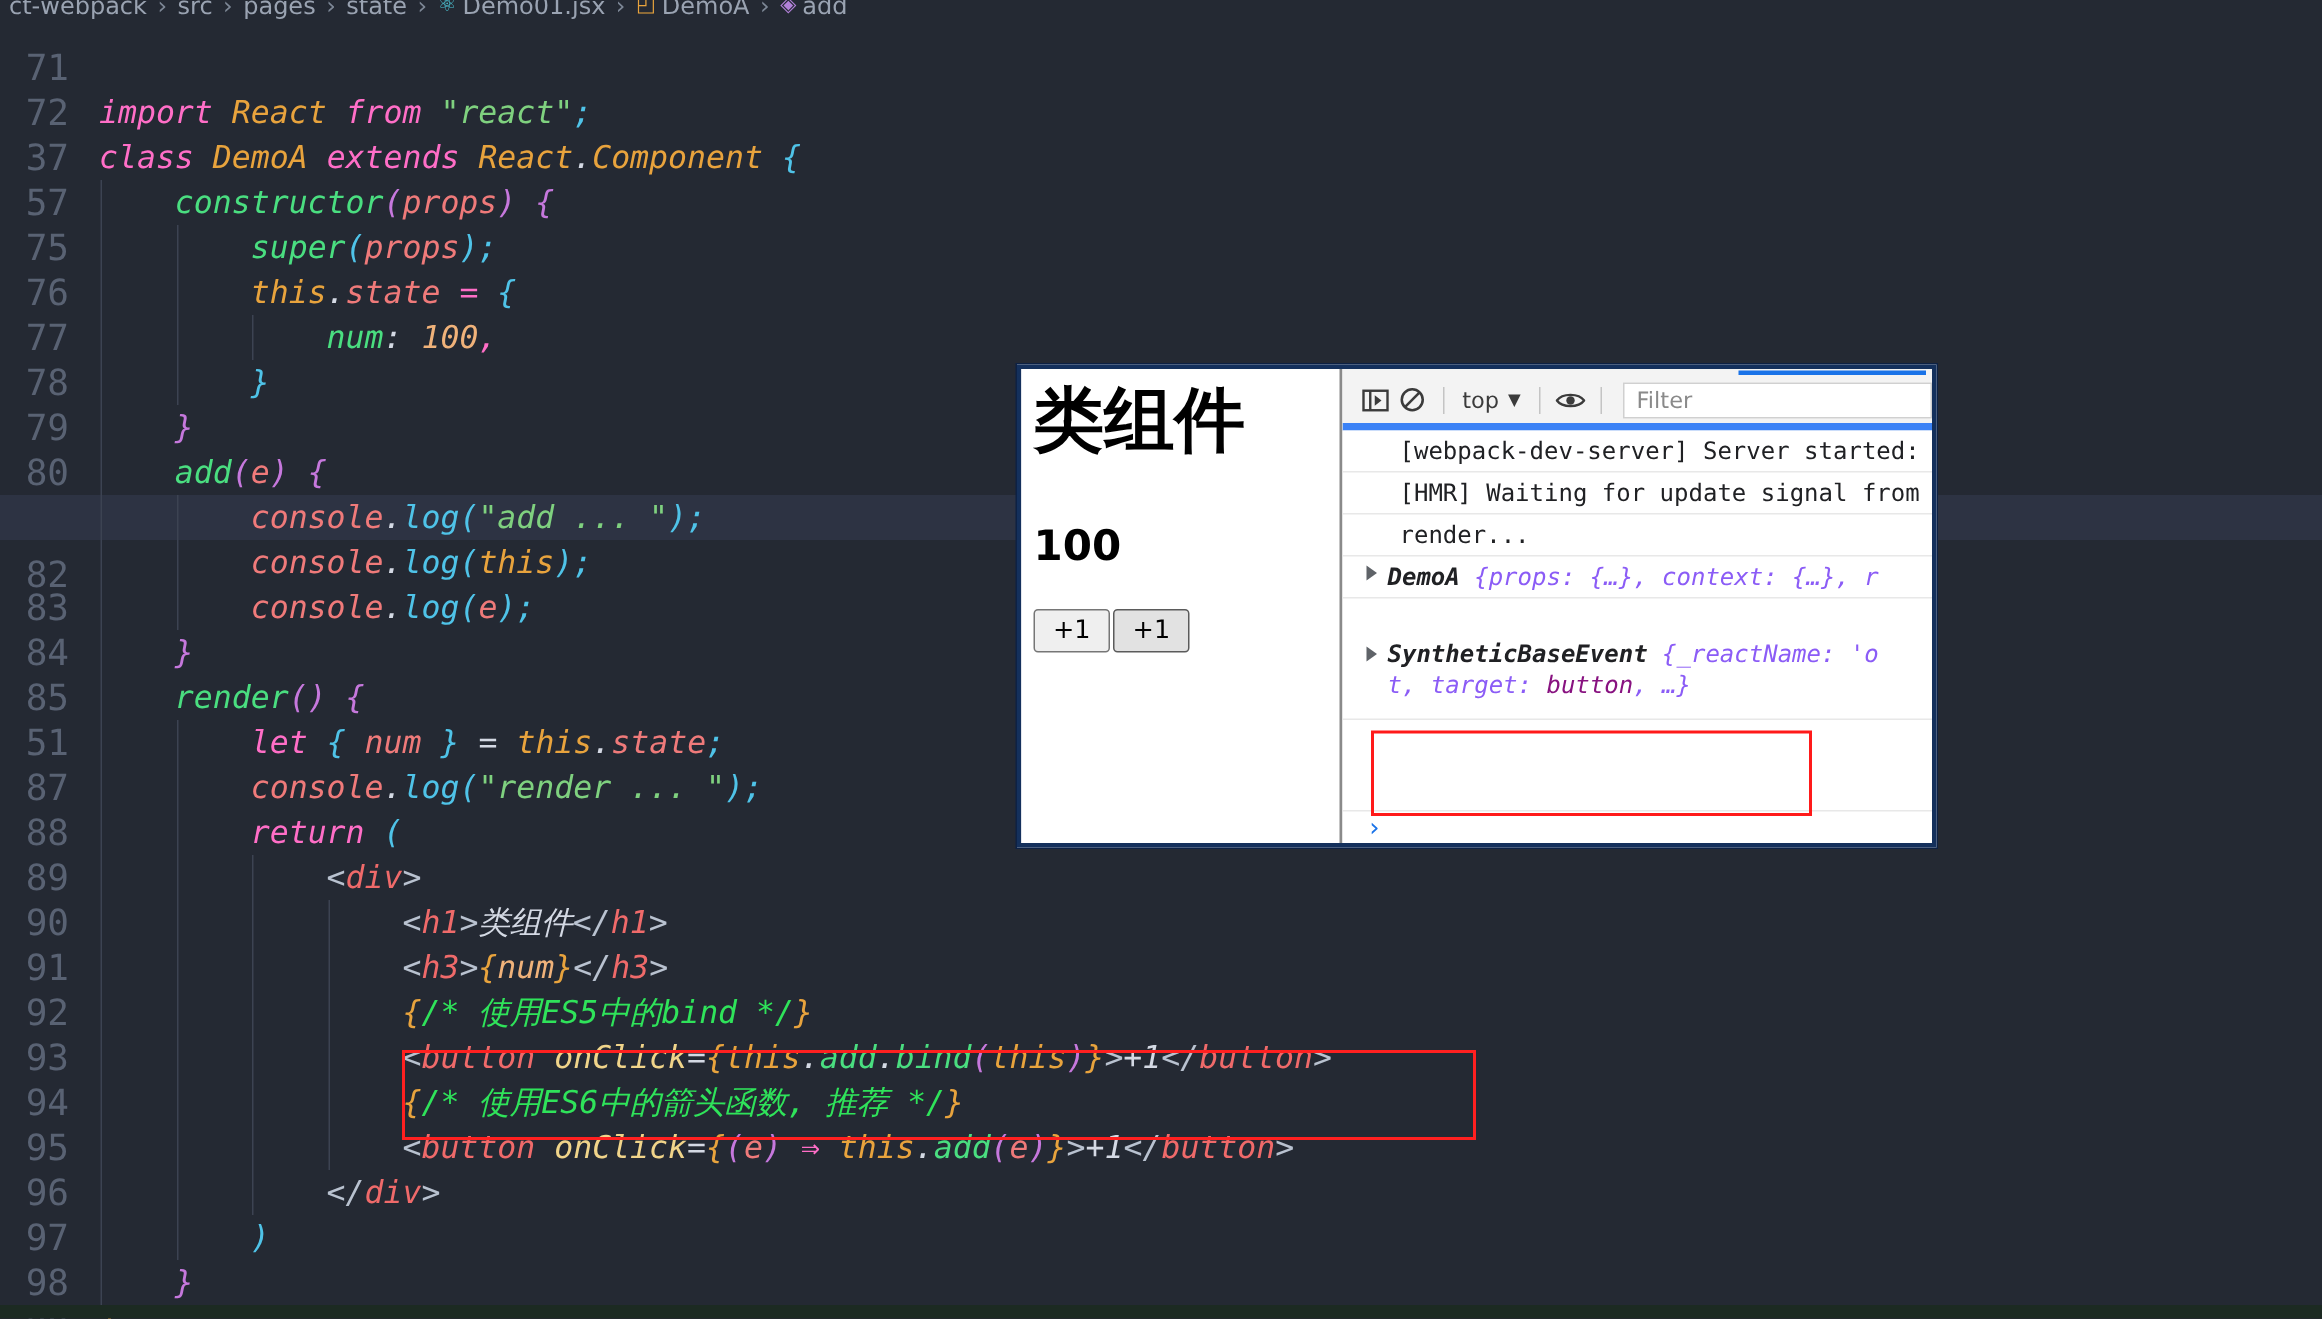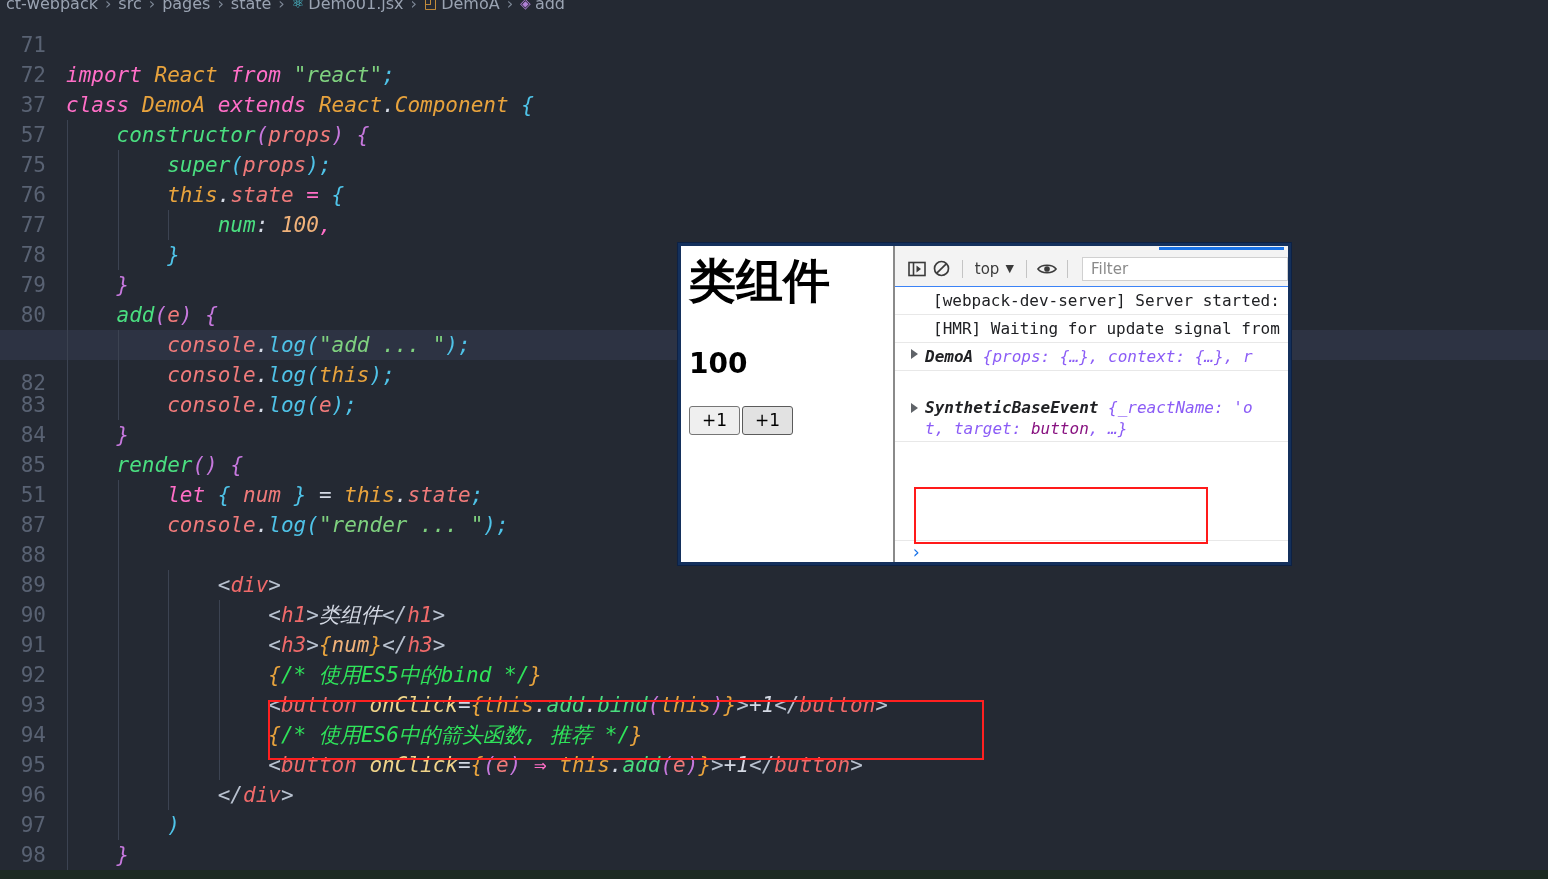--- a/index.html
+++ b/index.html
@@ -25,21 +25,21 @@
   .ico-jsx { color: #4ec9d9; }
   .ico-cls { color: #e8a33d; }
   .ico-meth { color: #b180d7; }
 
   
   .editor { position: absolute; left: 0; top: 14px; width: 1548px; height: 856px; background: #242933; }
 
   .gutter { position: absolute; left: 0; top: 0; width: 56px; height: 100%; }
   .ln {
     position: absolute; right: 10px; width: 46px; text-align: right;
-    font-size: 21px; line-height: 30px; color: #596273;
+    font-size: 24px; line-height: 30px; color: #596273;
     font-family: "DejaVu Sans Mono", monospace;
   }
   .ln.active { color: #c9d1de; }
 
   .coderow {
     position: absolute; left: 0; width: 1548px; height: 30px;
     font-size: 21px; line-height: 30px; white-space: pre;
     font-family: "DejaVu Sans Mono", "Liberation Mono", monospace;
     font-style: italic;
   }
@@ -112,21 +112,21 @@
   .devtools {
     flex: 1; height: 100%; background: #f3f3f3;
     display: flex; flex-direction: column; overflow: hidden; position: relative;
   }
   .dt-tabstrip { height: 5px; background: #f3f3f3; position: relative; flex: 0 0 auto; }
   .dt-tabstrip .tab-underline {
     position: absolute; left: 264px; top: 1px; width: 125px; height: 3px; background: #1a73e8;
   }
   .dt-toolbar {
     height: 36px; flex: 0 0 auto; display: flex; align-items: center; gap: 0px;
-    background: #f3f3f3; border-bottom: 1px solid #3b82f6; padding-left: 10px; text-align: right;
+    background: #f3f3f3; border-bottom: 5px solid #3b82f6; padding-left: 10px; text-align: right;
   }
   .dt-icn {
     width: 30px; height: 26px; display: flex; align-items: center; justify-content: center;
     color: #3b3b3b; cursor: pointer;
   }
   .dt-div { width: 1px; height: 18px; background: #c4c4c4; margin: 0 8px; }
   .dt-ctx {
     display: flex; align-items: center; gap: 6px; cursor: pointer;
     font-family: "DejaVu Sans", "Liberation Sans", sans-serif;
     font-size: 15px; color: #3b3b3b; padding: 0 4px;
@@ -148,21 +148,21 @@
   }
   .logrow.obj { font-style: italic; padding-left: 30px; }
   .tri {
     position: absolute; left: 16px; top: 6px;
     width: 0; height: 0; border-left: 7px solid #5f6368;
     border-top: 5px solid transparent; border-bottom: 5px solid transparent;
   }
   .obj-name { font-weight: bold; color: #202124; }
   .obj-body { color: #8b5cf6; }
   .obj-tag  { color: #881280; }
-  .logrow.tall { padding-top: 26px; padding-bottom: 2px; }
+  .logrow.tall { padding-top: 26px; padding-bottom: 12px; }
 
   .dt-prompt {
     height: 22px; background: #fff; border-top: 1px solid #e8e8e8;
     display: flex; align-items: center; padding-left: 16px;
     color: #1a73e8; font-size: 17px; font-family: "DejaVu Sans Mono", monospace;
   }
 
   .dt-redbox {
     position: absolute; border: 2px solid #ff1a1a; z-index: 6; pointer-events: none;
   }
@@ -240,21 +240,21 @@
         <div class="coderow" style="top: 226px;"><div class="guide" style="left: 67px; top: 0px; height: 30px;"></div><div class="guide" style="left: 117.6px; top: 0px; height: 30px;"></div><span class="code-text"><span class="t-plain">        </span><span class="t-cyan">}</span></span></div>
         <div class="coderow" style="top: 256px;"><div class="guide" style="left: 67px; top: 0px; height: 30px;"></div><span class="code-text"><span class="t-plain">    </span><span class="t-purple">}</span></span></div>
         <div class="coderow" style="top: 286px;"><div class="guide" style="left: 67px; top: 0px; height: 30px;"></div><span class="code-text"><span class="t-plain">    </span><span class="t-green2">add</span><span class="t-purple">(</span><span class="t-var">e</span><span class="t-purple">)</span><span class="t-plain"> </span><span class="t-purple">{</span></span></div>
         <div class="coderow hl" style="top: 316px;"><div class="guide" style="left: 67px; top: 0px; height: 30px;"></div><div class="guide" style="left: 117.6px; top: 0px; height: 30px;"></div><span class="code-text"><span class="t-plain">        </span><span class="t-var">console</span><span class="t-plain">.</span><span class="t-prop">log</span><span class="t-cyan">(</span><span class="t-str">"add ... "</span><span class="t-cyan">)</span><span class="t-cyan">;</span></span></div>
         <div class="coderow" style="top: 346px;"><div class="guide" style="left: 67px; top: 0px; height: 30px;"></div><div class="guide" style="left: 117.6px; top: 0px; height: 30px;"></div><span class="code-text"><span class="t-plain">        </span><span class="t-var">console</span><span class="t-plain">.</span><span class="t-prop">log</span><span class="t-cyan">(</span><span class="t-id">this</span><span class="t-cyan">)</span><span class="t-cyan">;</span></span></div>
         <div class="coderow" style="top: 376px;"><div class="guide" style="left: 67px; top: 0px; height: 30px;"></div><div class="guide" style="left: 117.6px; top: 0px; height: 30px;"></div><span class="code-text"><span class="t-plain">        </span><span class="t-var">console</span><span class="t-plain">.</span><span class="t-prop">log</span><span class="t-cyan">(</span><span class="t-var">e</span><span class="t-cyan">)</span><span class="t-cyan">;</span></span></div>
         <div class="coderow" style="top: 406px;"><div class="guide" style="left: 67px; top: 0px; height: 30px;"></div><span class="code-text"><span class="t-plain">    </span><span class="t-purple">}</span></span></div>
         <div class="coderow" style="top: 436px;"><div class="guide" style="left: 67px; top: 0px; height: 30px;"></div><span class="code-text"><span class="t-plain">    </span><span class="t-green2">render</span><span class="t-purple">()</span><span class="t-plain"> </span><span class="t-purple">{</span></span></div>
         <div class="coderow" style="top: 466px;"><div class="guide" style="left: 67px; top: 0px; height: 30px;"></div><div class="guide" style="left: 117.6px; top: 0px; height: 30px;"></div><span class="code-text"><span class="t-plain">        </span><span class="t-kw">let</span><span class="t-plain"> </span><span class="t-cyan">{</span><span class="t-plain"> </span><span class="t-var">num</span><span class="t-plain"> </span><span class="t-cyan">}</span><span class="t-plain"> </span><span class="t-plain">=</span><span class="t-plain"> </span><span class="t-id">this</span><span class="t-plain">.</span><span class="t-var">state</span><span class="t-cyan">;</span></span></div>
         <div class="coderow" style="top: 496px;"><div class="guide" style="left: 67px; top: 0px; height: 30px;"></div><div class="guide" style="left: 117.6px; top: 0px; height: 30px;"></div><span class="code-text"><span class="t-plain">        </span><span class="t-var">console</span><span class="t-plain">.</span><span class="t-prop">log</span><span class="t-cyan">(</span><span class="t-str">"render ... "</span><span class="t-cyan">)</span><span class="t-cyan">;</span></span></div>
-        <div class="coderow" style="top: 526px;"><div class="guide" style="left: 67px; top: 0px; height: 30px;"></div><div class="guide" style="left: 117.6px; top: 0px; height: 30px;"></div></div>
+        <div class="coderow" style="top: 526px;"><div class="guide" style="left: 67px; top: 0px; height: 30px;"></div><div class="guide" style="left: 117.6px; top: 0px; height: 30px;"></div><span class="code-text"><span class="t-plain">        </span><span class="t-kw">return</span><span class="t-plain"> </span><span class="t-cyan">(</span></span></div>
         <div class="coderow" style="top: 556px;"><div class="guide" style="left: 67px; top: 0px; height: 30px;"></div><div class="guide" style="left: 117.6px; top: 0px; height: 30px;"></div><div class="guide" style="left: 168.2px; top: 0px; height: 30px;"></div><span class="code-text"><span class="t-plain">            </span><span class="t-angle">&lt;</span><span class="t-tag">div</span><span class="t-angle">&gt;</span></span></div>
         <div class="coderow" style="top: 586px;"><div class="guide" style="left: 67px; top: 0px; height: 30px;"></div><div class="guide" style="left: 117.6px; top: 0px; height: 30px;"></div><div class="guide" style="left: 168.2px; top: 0px; height: 30px;"></div><div class="guide" style="left: 218.8px; top: 0px; height: 30px;"></div><span class="code-text"><span class="t-plain">                </span><span class="t-angle">&lt;</span><span class="t-tag">h1</span><span class="t-angle">&gt;</span><span class="t-plain t-cjk">类组件</span><span class="t-angle">&lt;/</span><span class="t-tag">h1</span><span class="t-angle">&gt;</span></span></div>
         <div class="coderow" style="top: 616px;"><div class="guide" style="left: 67px; top: 0px; height: 30px;"></div><div class="guide" style="left: 117.6px; top: 0px; height: 30px;"></div><div class="guide" style="left: 168.2px; top: 0px; height: 30px;"></div><div class="guide" style="left: 218.8px; top: 0px; height: 30px;"></div><span class="code-text"><span class="t-plain">                </span><span class="t-angle">&lt;</span><span class="t-tag">h3</span><span class="t-angle">&gt;</span><span class="t-brace">{</span><span class="t-num">num</span><span class="t-brace">}</span><span class="t-angle">&lt;/</span><span class="t-tag">h3</span><span class="t-angle">&gt;</span></span></div>
         <div class="coderow" style="top: 646px;"><div class="guide" style="left: 67px; top: 0px; height: 30px;"></div><div class="guide" style="left: 117.6px; top: 0px; height: 30px;"></div><div class="guide" style="left: 168.2px; top: 0px; height: 30px;"></div><div class="guide" style="left: 218.8px; top: 0px; height: 30px;"></div><span class="code-text"><span class="t-plain">                </span><span class="t-brace">{</span><span class="t-cmt">/* </span><span class="t-cmt">使用ES5中的bind</span><span class="t-cmt"> */</span><span class="t-brace">}</span></span></div>
         <div class="coderow" style="top: 676px;"><div class="guide" style="left: 67px; top: 0px; height: 30px;"></div><div class="guide" style="left: 117.6px; top: 0px; height: 30px;"></div><div class="guide" style="left: 168.2px; top: 0px; height: 30px;"></div><div class="guide" style="left: 218.8px; top: 0px; height: 30px;"></div><span class="code-text"><span class="t-plain">                </span><span class="t-angle">&lt;</span><span class="t-tag">button</span><span class="t-plain"> </span><span class="t-attr">onClick</span><span class="t-plain">=</span><span class="t-brace">{</span><span class="t-id">this</span><span class="t-plain">.</span><span class="t-green2">add</span><span class="t-plain">.</span><span class="t-green2">bind</span><span class="t-purple">(</span><span class="t-id">this</span><span class="t-purple">)</span><span class="t-brace">}</span><span class="t-angle">&gt;</span><span class="t-plain">+1</span><span class="t-angle">&lt;/</span><span class="t-tag">button</span><span class="t-angle">&gt;</span></span></div>
         <div class="coderow" style="top: 706px;"><div class="guide" style="left: 67px; top: 0px; height: 30px;"></div><div class="guide" style="left: 117.6px; top: 0px; height: 30px;"></div><div class="guide" style="left: 168.2px; top: 0px; height: 30px;"></div><div class="guide" style="left: 218.8px; top: 0px; height: 30px;"></div><span class="code-text"><span class="t-plain">                </span><span class="t-brace">{</span><span class="t-cmt">/* </span><span class="t-cmt">使用ES6中的箭头函数, 推荐</span><span class="t-cmt"> */</span><span class="t-brace">}</span></span></div>
         <div class="coderow" style="top: 736px;"><div class="guide" style="left: 67px; top: 0px; height: 30px;"></div><div class="guide" style="left: 117.6px; top: 0px; height: 30px;"></div><div class="guide" style="left: 168.2px; top: 0px; height: 30px;"></div><div class="guide" style="left: 218.8px; top: 0px; height: 30px;"></div><span class="code-text"><span class="t-plain">                </span><span class="t-angle">&lt;</span><span class="t-tag">button</span><span class="t-plain"> </span><span class="t-attr">onClick</span><span class="t-plain">=</span><span class="t-brace">{</span><span class="t-purple">(</span><span class="t-var">e</span><span class="t-purple">)</span><span class="t-plain"> </span><span class="t-arrow">⇒</span><span class="t-plain"> </span><span class="t-id">this</span><span class="t-plain">.</span><span class="t-green2">add</span><span class="t-purple">(</span><span class="t-var">e</span><span class="t-purple">)</span><span class="t-brace">}</span><span class="t-angle">&gt;</span><span class="t-plain">+1</span><span class="t-angle">&lt;/</span><span class="t-tag">button</span><span class="t-angle">&gt;</span></span></div>
         <div class="coderow" style="top: 766px;"><div class="guide" style="left: 67px; top: 0px; height: 30px;"></div><div class="guide" style="left: 117.6px; top: 0px; height: 30px;"></div><div class="guide" style="left: 168.2px; top: 0px; height: 30px;"></div><span class="code-text"><span class="t-plain">            </span><span class="t-angle">&lt;/</span><span class="t-tag">div</span><span class="t-angle">&gt;</span></span></div>
         <div class="coderow" style="top: 796px;"><div class="guide" style="left: 67px; top: 0px; height: 30px;"></div><div class="guide" style="left: 117.6px; top: 0px; height: 30px;"></div><span class="code-text"><span class="t-plain">        </span><span class="t-cyan">)</span></span></div>
         <div class="coderow" style="top: 826px;"><div class="guide" style="left: 67px; top: 0px; height: 30px;"></div><span class="code-text"><span class="t-plain">    </span><span class="t-purple">}</span></span></div>
@@ -309,20 +309,21 @@
           </div>
           <div class="dt-div"></div>
           <div class="dt-filter">
             <span>Filter</span>
           </div>
         </div>
 
         <div class="dt-log" id="loglist">
             <div class="logrow"><span>[webpack-dev-server] Server started: Hot Module Replacement enabled, Progress disabled, Overlay enabled.</span></div>
             <div class="logrow"><span>[HMR] Waiting for update signal from WDS...</span></div>
+            <div class="logrow"><span>render...</span></div>
             <div class="logrow obj"><span class="tri"></span><span class="obj-name">DemoA</span><span class="obj-body"> {props: {…}, context: {…}, r</span></div>
             <div class="logrow obj tall"><span class="tri" style="top: 32px;"></span><span class="obj-name">SyntheticBaseEvent</span><span class="obj-body"> {_reactName: 'o</span><br><span class="obj-body">t, target: </span><span class="obj-tag">button</span><span class="obj-body">, …}</span></div>
           </div>
 
         <div class="dt-prompt">
           <span>›</span>
         </div>
 
         <div class="dt-redbox" style="left:19px; top:241px; width:294px; height:57px;"></div>
       </div>

